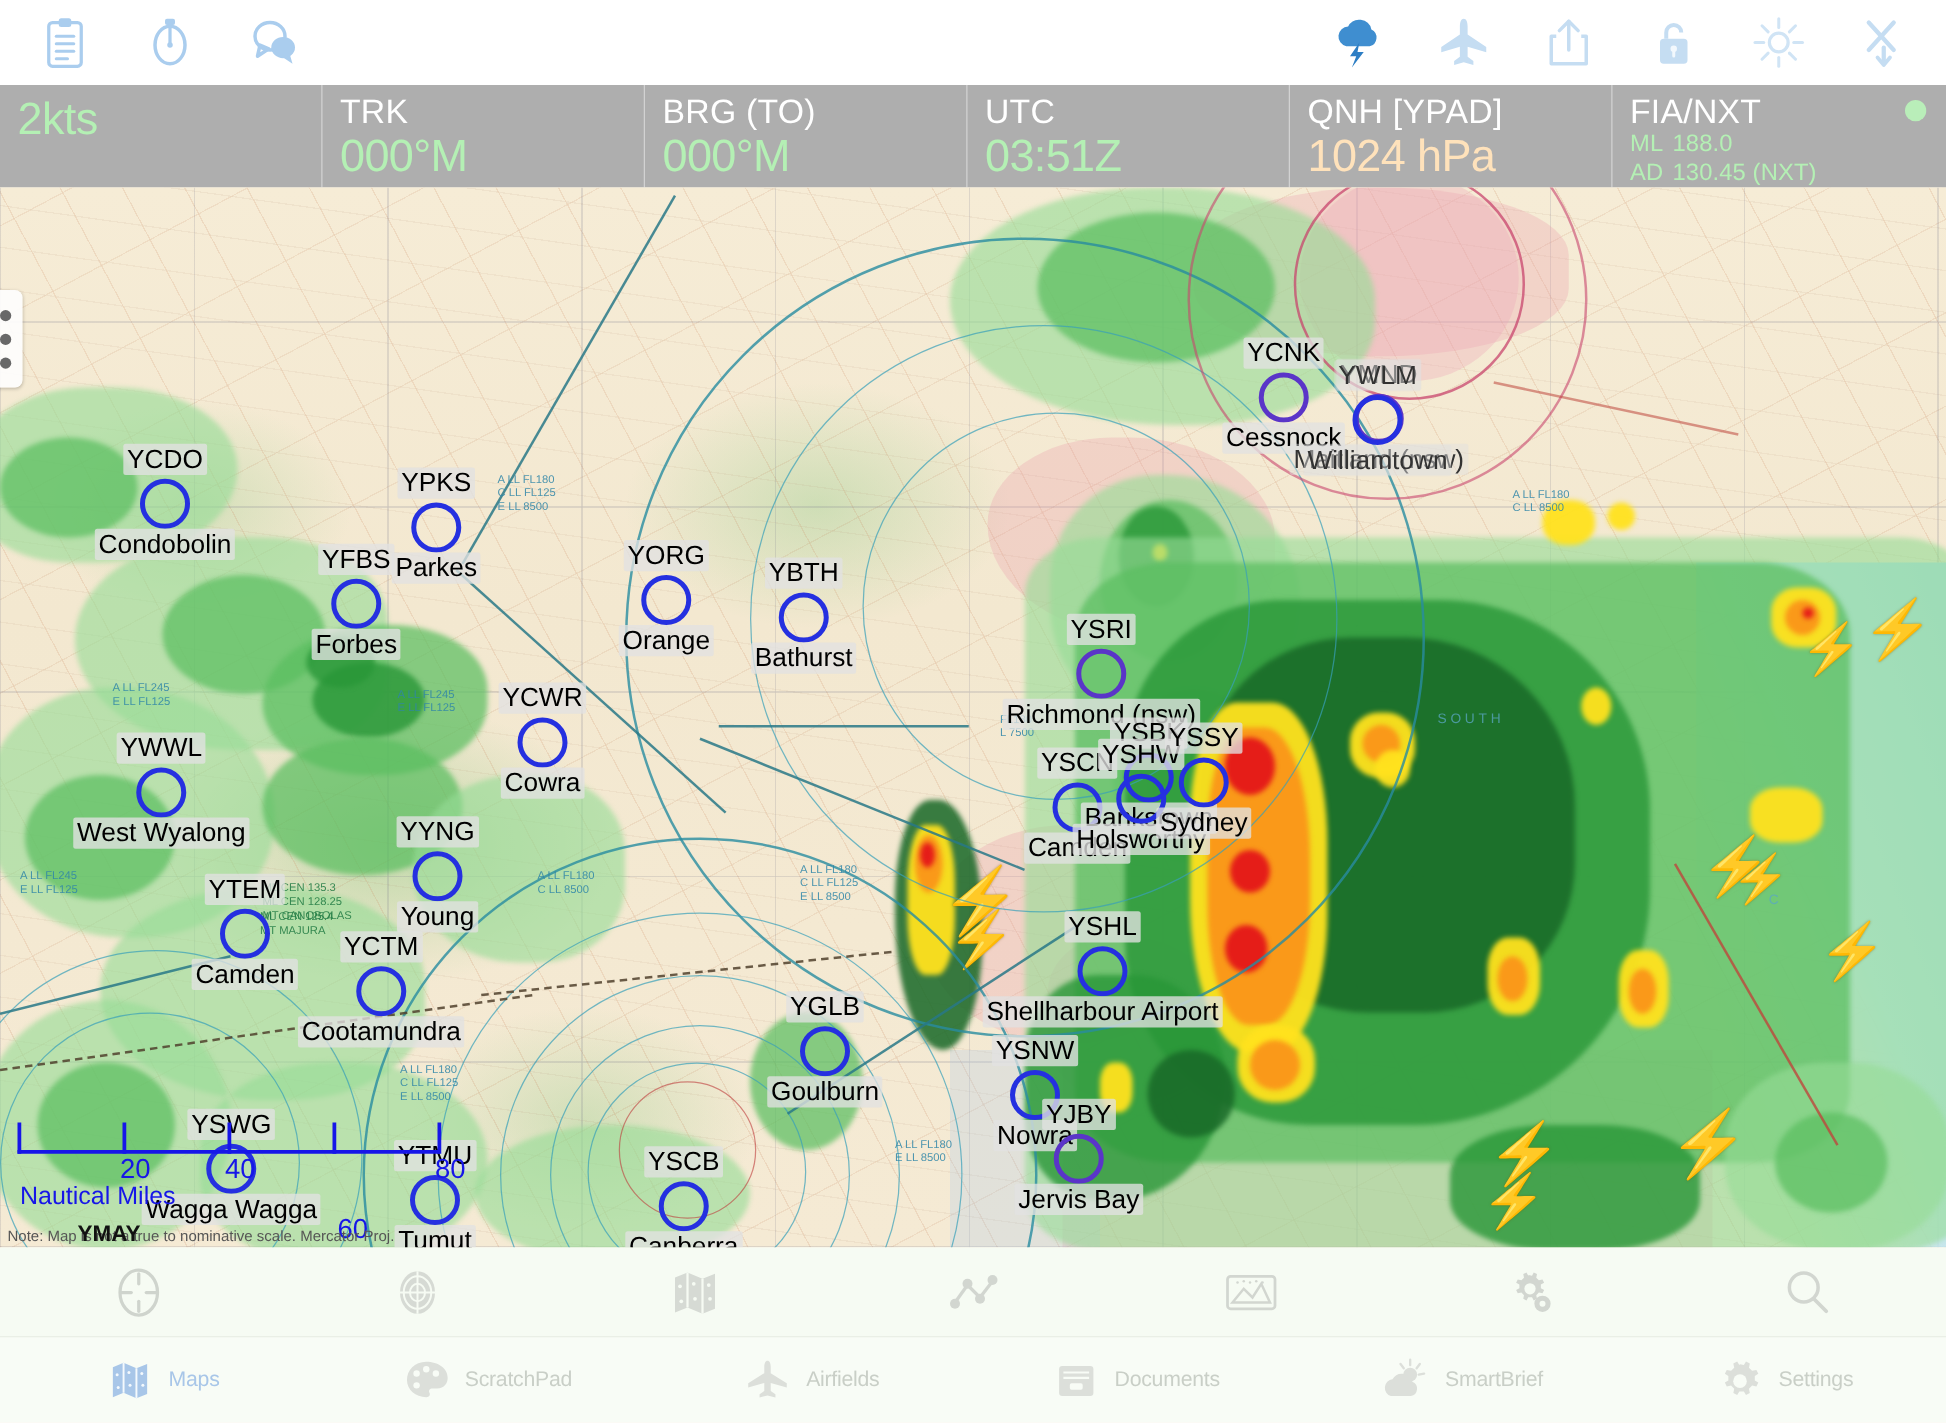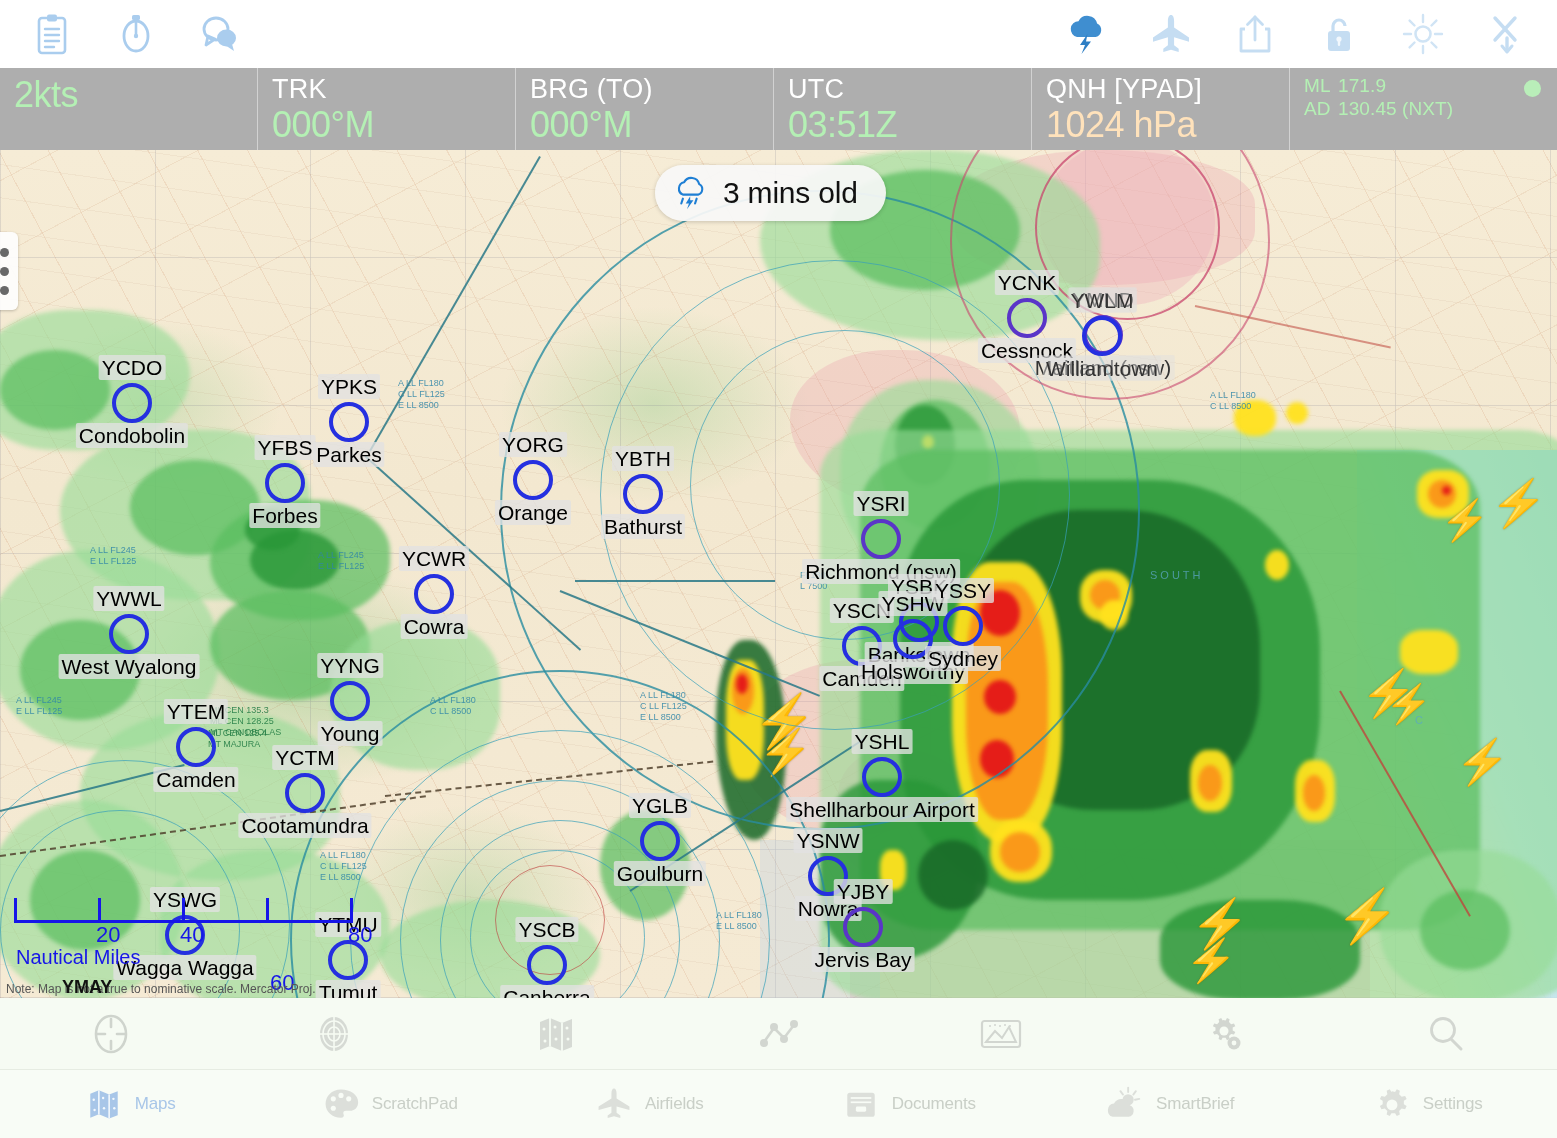--- a/index.html
+++ b/index.html
@@ -340,22 +340,23 @@
     </div>
     <div class="sb-cell c4">
       <div class="sb-label">UTC</div>
       <div class="sb-value">03:51Z</div>
     </div>
     <div class="sb-cell c5">
       <div class="sb-label">QNH [YPAD]</div>
       <div class="sb-value amber">1024 hPa</div>
     </div>
     <div class="sb-cell c6">
+      <div class="sb-label">FIA/NXT</div>
       <div class="sb-sub">
-        <span class="k">ML</span><span>171.9</span>
+        <span class="k">ML</span><span>188.0</span>
       </div>
       <div class="sb-sub">
         <span class="k">AD</span><span>130.45 (NXT)</span>
       </div>
     </div>
     <div class="green-dot"></div>
   </div>
 
   <div class="map">
     <div class="terrain"></div>
@@ -628,29 +629,20 @@
           <div class="wp-code">YTMU</div>
           <div class="wp-name">Tumut</div>
         </div>
         <div class="wp" style="left: 527px; top: 795px; width: 40px; height: 40px;">
           <div class="wp-ring"></div>
           <div class="wp-code">YSCB</div>
           <div class="wp-name">Canberra</div>
         </div>
       </div>
 
-    <div class="wx-pill">
-      <svg width="36" height="34" viewBox="0 0 44 42">
-        <path d="M12 23 a8 8 0 0 1 1.5 -15.2 a10 10 0 0 1 18.6 2.2 a7 7 0 0 1 -1.4 13 Z" fill="none" stroke="#1f7fd4" stroke-width="2.6" stroke-linejoin="round"></path>
-        <path d="M21 25 L15.5 34 L19.5 34 L17 41 L25 30 L21 30 Z" fill="#1f7fd4"></path>
-        <line x1="12" y1="28" x2="10" y2="34" stroke="#1f7fd4" stroke-width="2.6" stroke-linecap="round"></line>
-        <line x1="29" y1="28" x2="27" y2="34" stroke="#1f7fd4" stroke-width="2.6" stroke-linecap="round"></line>
-      </svg>
-      <span class="wx-pill-text">3 mins old</span>
-    </div>
 
     <div class="side-handle">
       <i></i>
       <i></i>
       <i></i>
     </div>
 
     <div class="scalebar">
       <div class="sb-line"></div>
       <div class="sb-tick" style="left:4px;"></div>

